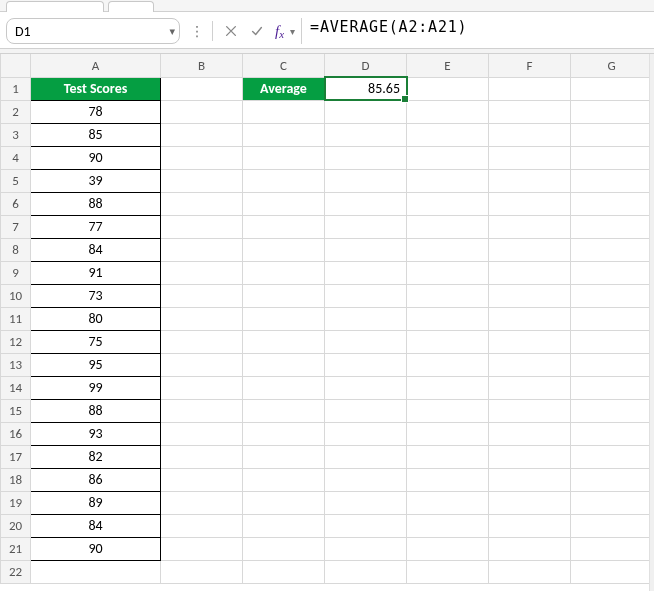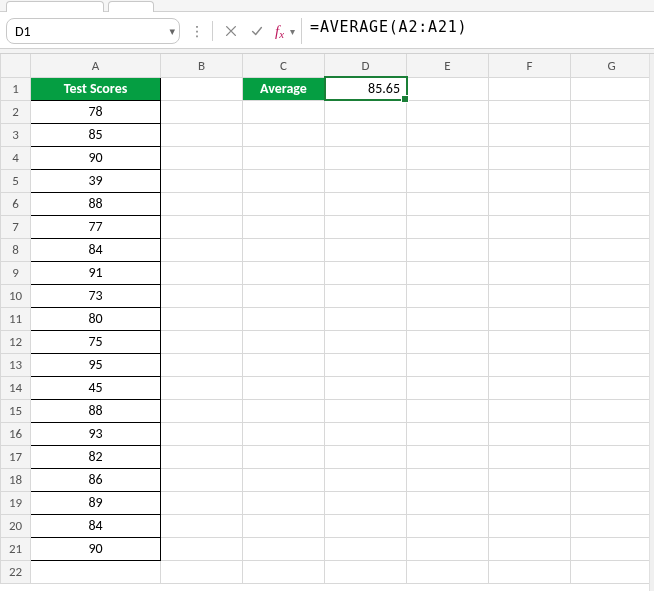--- a/index.html
+++ b/index.html
@@ -78,21 +78,21 @@
   .fx-btn {
     display: flex; align-items: center; justify-content: center;
     width: 20px; height: 20px;
     color: #666;
   }
   .fx-btn svg { width: 14px; height: 14px; }
   .fx-label {
     font-style: italic;
     font-family: "Segoe UI", serif;
     font-size: 15px;
-    color: #be185d;
+    color: #4c1d95;
     padding: 0 2px;
   }
   .fx-chev {
     font-size: 10px; color: #777; margin-left: -2px;
   }
   .formula-input {
     flex: 1;
     height: 26px;
     border-left: 1px solid #d0d0d0;
     margin-left: 6px;
@@ -392,21 +392,21 @@
           <td></td>
           <td></td>
           <td></td>
           <td></td>
           <td></td>
           <td></td>
         </tr>
         <tr>
           <th class="row-header">14</th>
           <td class="col-a">
-            <div class="cell center">45</div>
+            <div class="cell center">99</div>
           </td>
           <td></td>
           <td></td>
           <td></td>
           <td></td>
           <td></td>
           <td></td>
         </tr>
         <tr>
           <th class="row-header">15</th>

